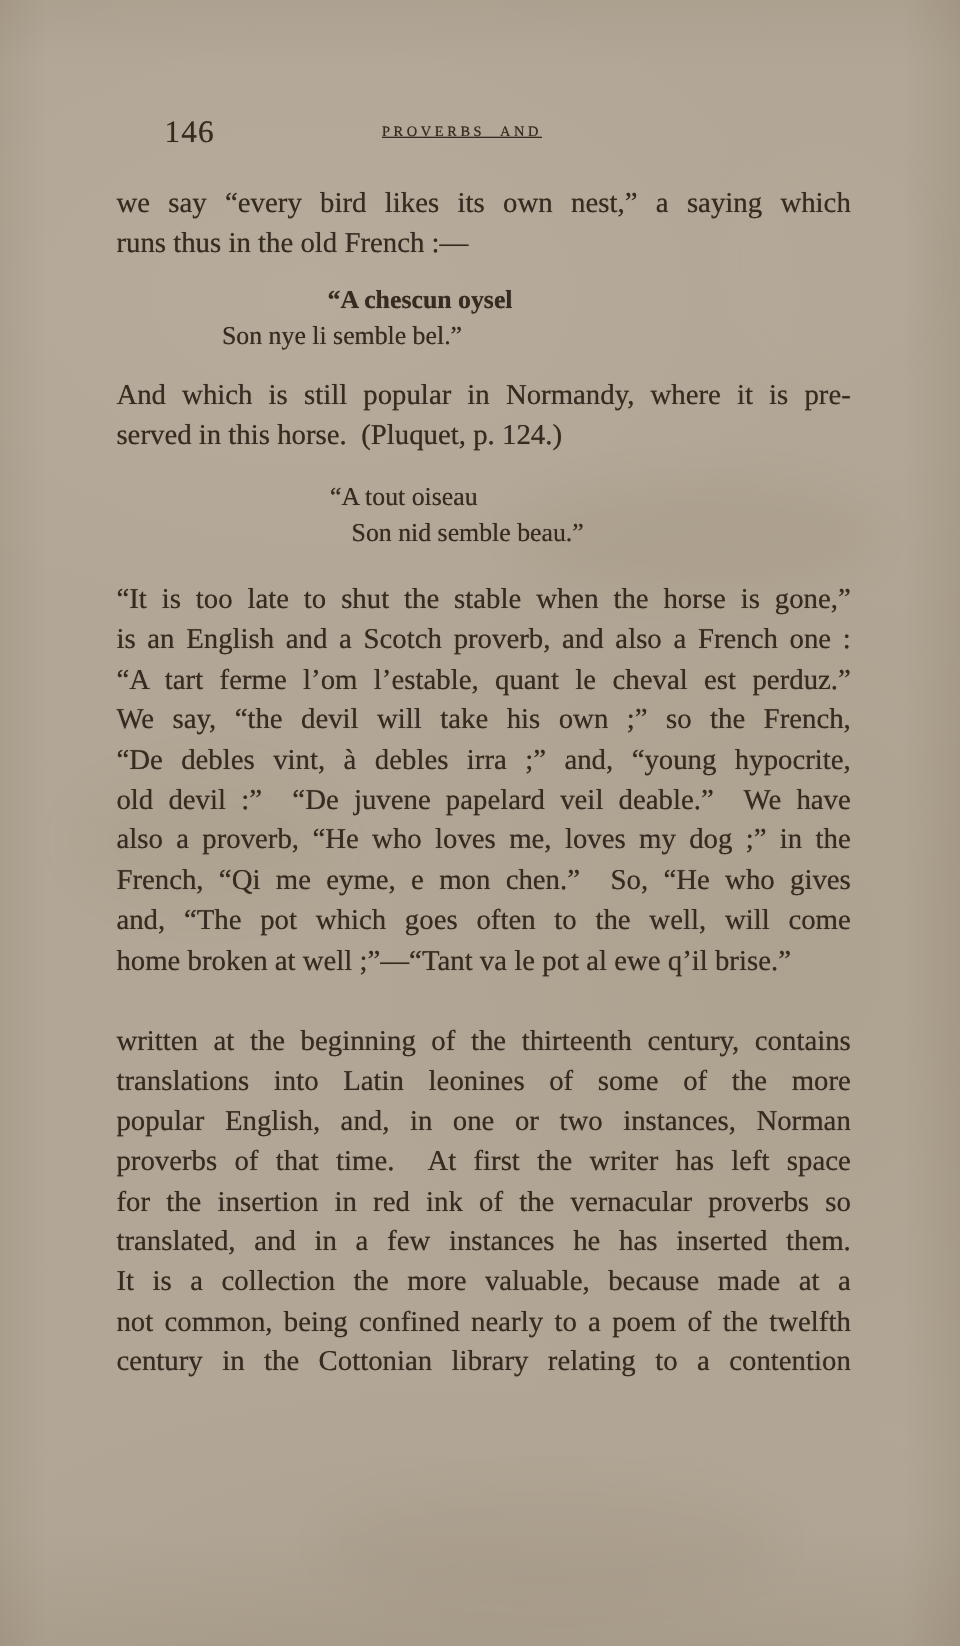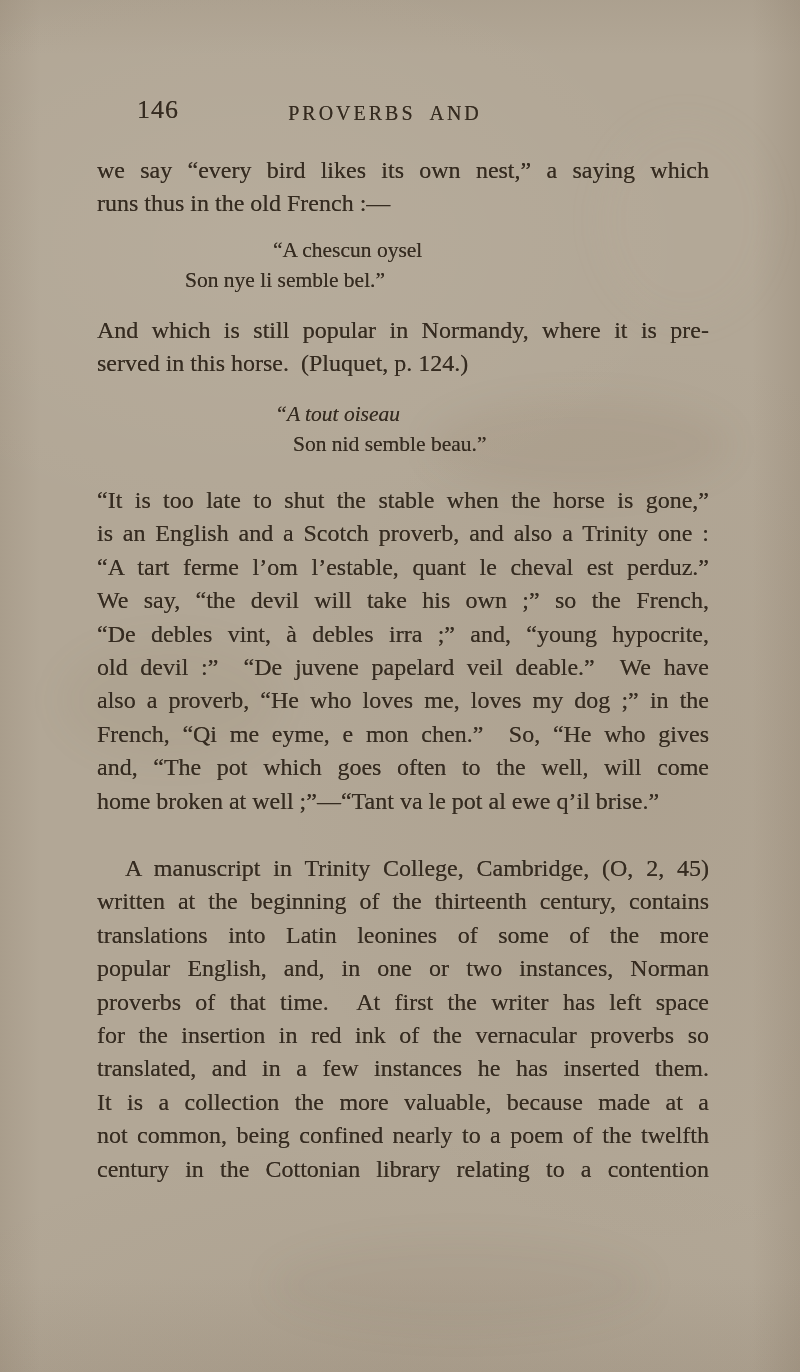--- a/index.html
+++ b/index.html
@@ -35,40 +35,40 @@
 
   .page-number {
     position: absolute; left: 97px; top: 97px;
     font-size: 26px; line-height: 1;
     letter-spacing: 1px;
     margin-left: 40px;
   }
   .running-header {
     position: absolute; left: 0; top: 103px; width: 770px;
     text-align: center;
-    font-size: 20px; line-height: 1;
-    letter-spacing: 3px; word-spacing: 7px;
+    font-size: 12px; line-height: 1;
+    letter-spacing: 3px; word-spacing: 7px; text-decoration: underline;
   }
 
   .text-block {
     position: absolute; left: 97px; width: 612px;
     font-size: 24px; line-height: 33.4px;
   }
   .text-block .line { white-space: pre-wrap; }
   .line.j { text-align: justify; text-align-last: justify; }
   .line.indent { text-indent: 28px; }
 
   .verse-block {
     position: absolute; left: 97px; width: 612px;
     font-size: 21.5px; line-height: 30px;
   }
   .verse-block .vline { white-space: pre-wrap; }
-  .v1-l1 { margin-left: 176px; }
+  .v1-l1 { margin-left: 176px; font-weight: bold; }
   .v1-l2 { margin-left: 88px; }
-  .v2-l1 { margin-left: 178px; font-style: italic; }
+  .v2-l1 { margin-left: 178px; }
   .v2-l2 { margin-left: 196px; }
 
   .p1 { top: 154px; }
   .v1 { top: 235px; }
   .p2 { top: 314px; }
   .v2 { top: 399px; }
   .p3 { top: 484px; }
   .p4 { top: 852px; }
 
   .it { }
@@ -101,33 +101,32 @@
     <div class="line"><span>served in this horse.  (</span><span class="it">Pluquet</span><span>, p. 124.)</span></div>
   </div>
 
   <div class="verse-block v2 inky">
     <div class="vline v2-l1">“A tout oiseau</div>
     <div class="vline v2-l2">Son nid semble beau.”</div>
   </div>
 
   <div class="text-block p3 inky">
     <div class="line j">“It is too late to shut the stable when the horse is gone,”</div>
-    <div class="line j">is an English and a Scotch proverb, and also a Trinity one :</div>
+    <div class="line j">is an English and a Scotch proverb, and also a French one :</div>
     <div class="line j">“A tart ferme l’om l’estable, quant le cheval est perduz.”</div>
     <div class="line j">We say, “the devil will take his own ;” so the French,</div>
     <div class="line j">“De debles vint, à debles irra ;” and, “young hypocrite,</div>
     <div class="line j">old devil :”  “De juvene papelard veil deable.”  We have</div>
     <div class="line j">also a proverb, “He who loves me, loves my dog ;” in the</div>
     <div class="line j">French, “Qi me eyme, e mon chen.”  So, “He who gives</div>
     <div class="line j">and, “The pot which goes often to the well, will come</div>
     <div class="line">home broken at well ;”—“Tant va le pot al ewe q’il brise.”</div>
   </div>
 
   <div class="text-block p4 inky">
-    <div class="line j indent">A manuscript in Trinity College, Cambridge, (O, 2, 45)</div>
     <div class="line j">written at the beginning of the thirteenth century, contains</div>
     <div class="line j">translations into Latin leonines of some of the more</div>
     <div class="line j">popular English, and, in one or two instances, Norman</div>
     <div class="line j">proverbs of that time.  At first the writer has left space</div>
     <div class="line j">for the insertion in red ink of the vernacular proverbs so</div>
     <div class="line j">translated, and in a few instances he has inserted them.</div>
     <div class="line j">It is a collection the more valuable, because made at a</div>
     <div class="line j">not common, being confined nearly to a poem of the twelfth</div>
     <div class="line j">century in the Cottonian library relating to a contention</div>
   </div>

